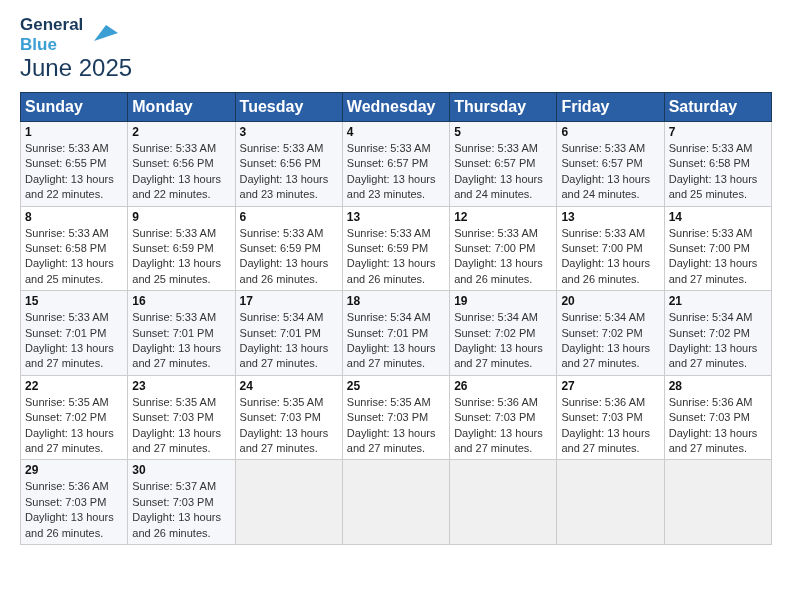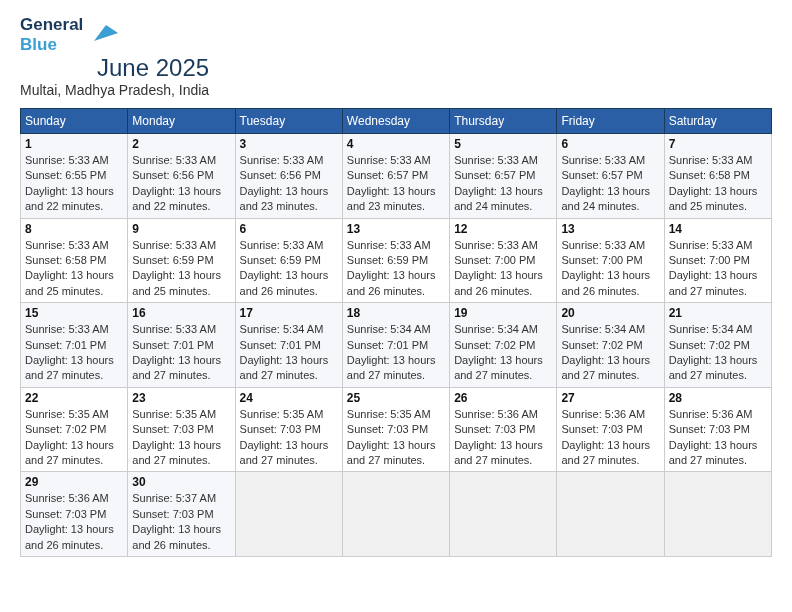--- a/index.html
+++ b/index.html
@@ -40,22 +40,22 @@
       color: #333;
     }
     table {
       width: 100%;
       border-collapse: collapse;
       table-layout: fixed;
     }
     thead tr th {
       background: #2b5fa5;
       color: #fff;
-      font-size: 12px;
-      font-weight: normal;
+      font-size: 16px;
+      font-weight: bold;
       padding: 5px 4px;
       text-align: left;
       border: 1px solid #1a3a5c;
     }
     tbody tr td {
       border: 1px solid #ccc;
       vertical-align: top;
       padding: 3px 4px;
       font-size: 9.5px;
       color: #222;
@@ -97,21 +97,20 @@
             <span style="color:#3b9fd4;margin-top:20px;">Blue</span>
           </div>
           <svg width="32" height="32" viewBox="0 0 32 32" style="margin-left:3px;margin-top:-4px;">
             <polygon points="8,24 20,8 32,16" fill="#3b9fd4"></polygon>
           </svg>
         </div>
       </div>
     </div>
     <div class="title-block">
       <div class="cal-title">June 2025</div>
-      <div class="cal-subtitle">Multai, Madhya Pradesh, India</div>
     </div>
   </div>
 
   <table>
     <thead>
       <tr>
         <th>Sunday</th>
         <th>Monday</th>
         <th>Tuesday</th>
         <th>Wednesday</th>

